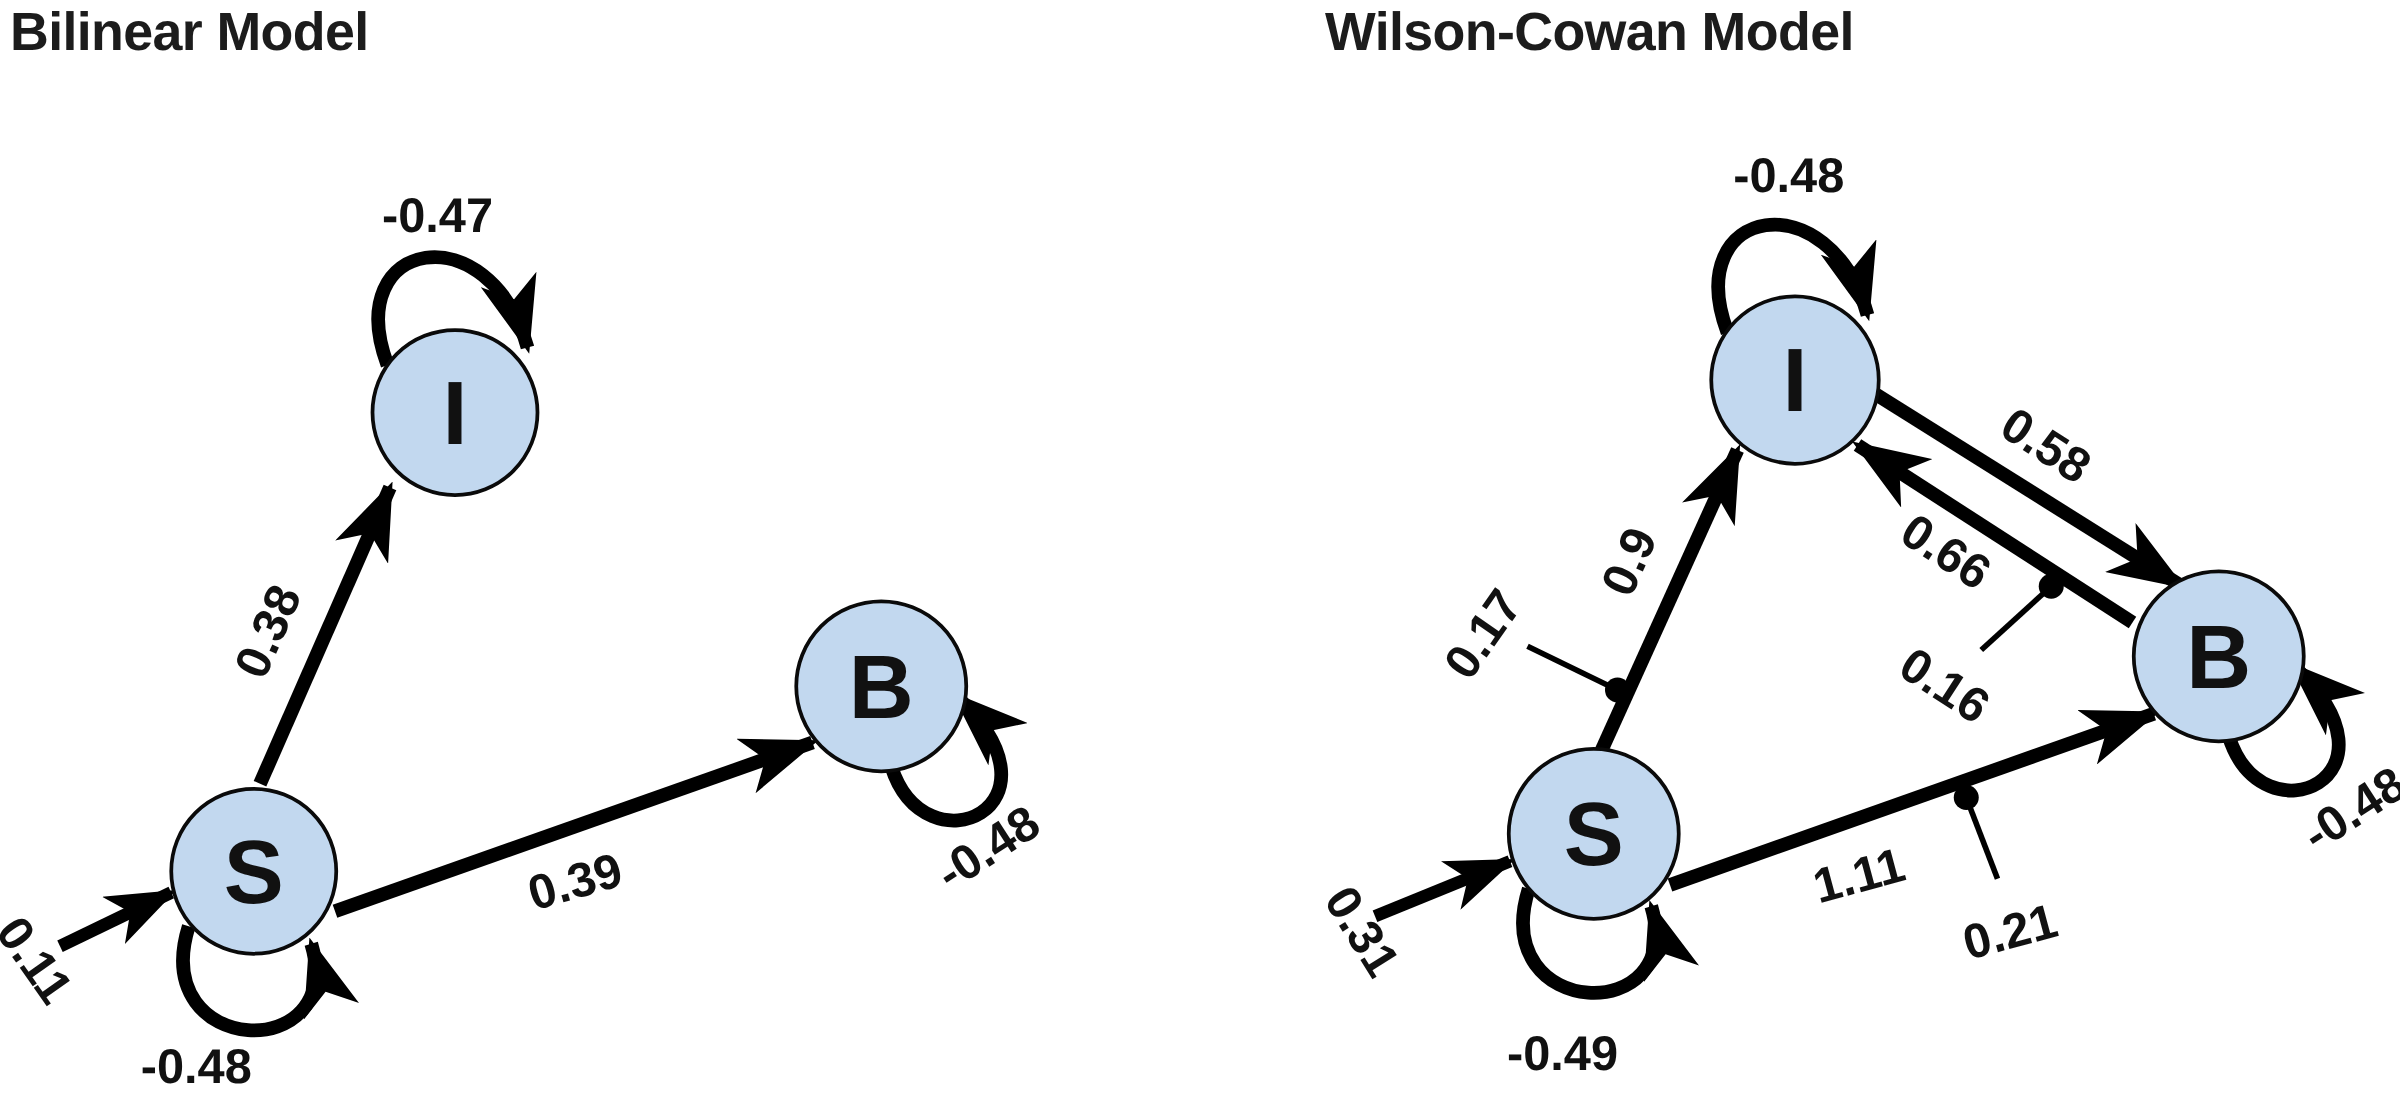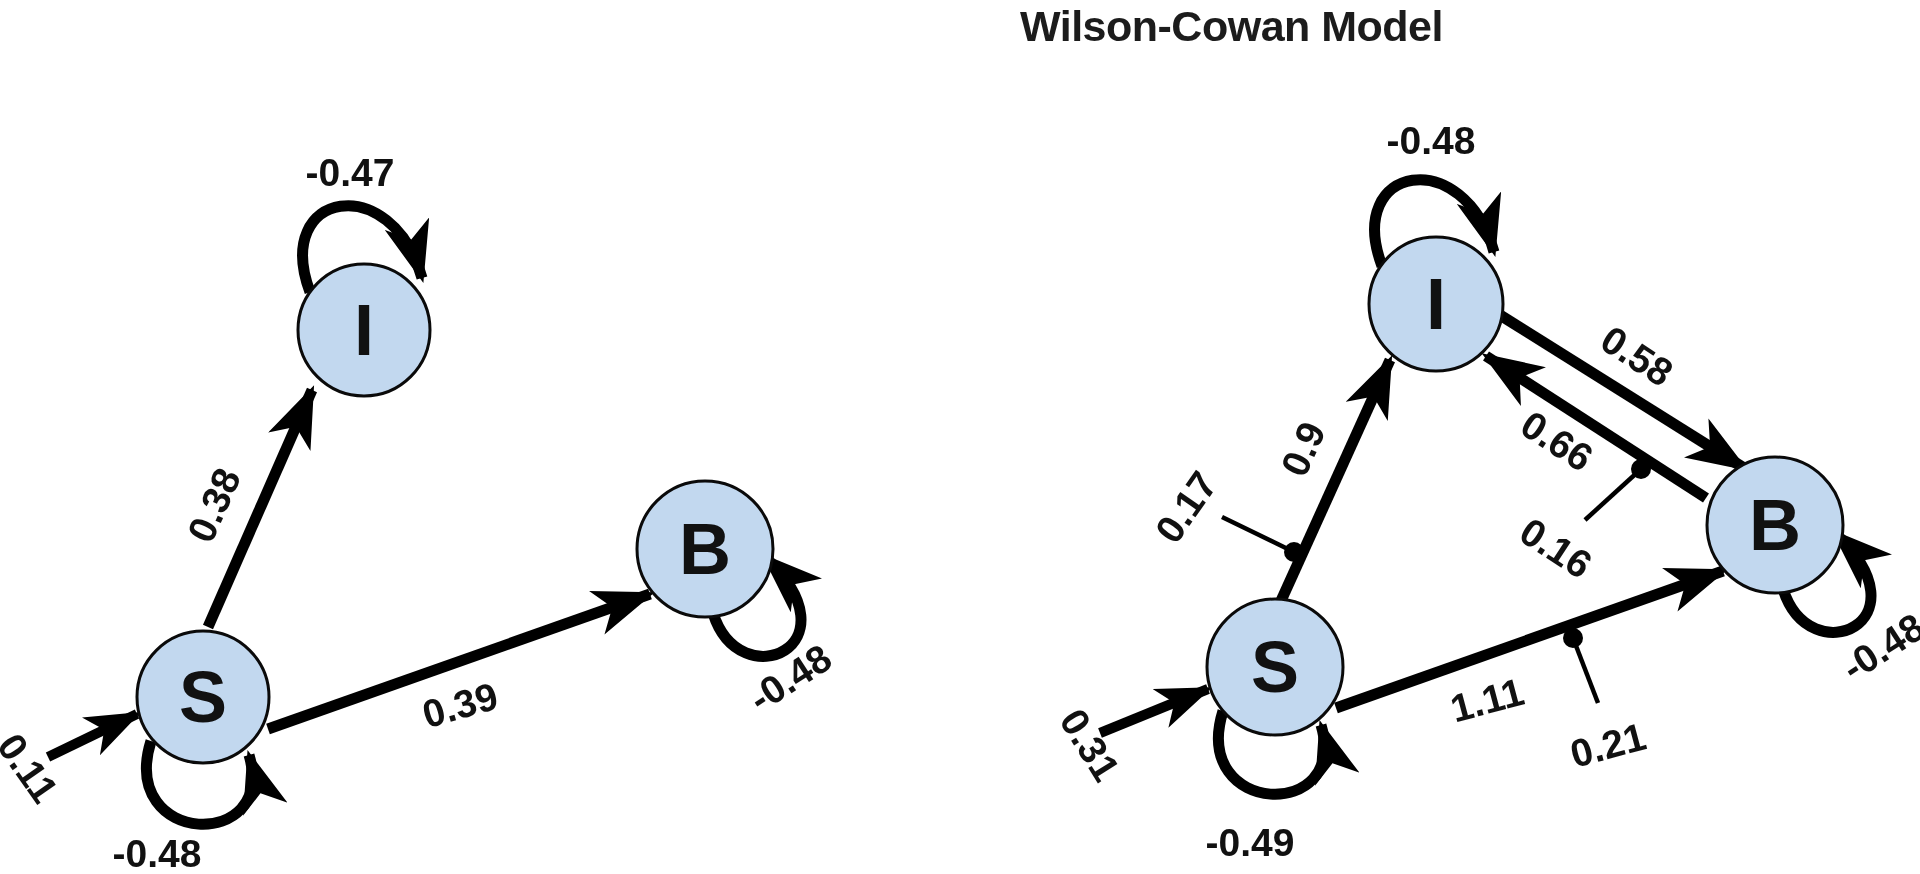--- a/index.html
+++ b/index.html
@@ -1,36 +1,37 @@
 <!DOCTYPE html>
 <html><head>
 <meta charset="utf-8">
 <style>
   html,body{margin:0;padding:0;background:#ffffff;}
   .canvas{position:relative;width:1920px;height:874px;background:#ffffff;overflow:hidden;
           font-family:"Liberation Sans",sans-serif;}
   .title{position:absolute;top:2px;font:700 43px "Liberation Sans",sans-serif;
          color:#1c1c1c;letter-spacing:-0.5px;white-space:nowrap;}
   .title.left{left:8px;}
-  .title.right{left:1020px;}
+  .title.right{left:1060px;}
   svg.diagram{position:absolute;left:0;top:0;}
   .edge{stroke:#000000;stroke-width:11;fill:none;stroke-linecap:butt;}
   .input-arrow{stroke:#000000;stroke-width:10;fill:none;}
   .loop{stroke:#000000;stroke-width:11;fill:none;}
   .mod-line{stroke:#000000;stroke-width:4.5;}
   .mod-dot{fill:#000000;}
   .node{fill:#c2d8ef;stroke:#0a0a0a;stroke-width:3;}
   .node-label{font:600 72px "Liberation Sans",sans-serif;fill:#111111;text-anchor:middle;}
   .num{font:700 39px "Liberation Sans",sans-serif;fill:#111111;text-anchor:middle;}
 </style>
 </head>
 <body>
 
 <div class="canvas">
 
+  <div class="title left">Bilinear Model</div>
   <div class="title right">Wilson-Cowan Model</div>
 
   <svg class="diagram" width="1920" height="874" viewBox="0 0 1920 874">
     <defs>
       <marker id="arrow" viewBox="0 0 12 9" refX="11" refY="4.5" markerWidth="5.6" markerHeight="4.2" orient="auto" markerUnits="strokeWidth">
         <path d="M0,0 L12,4.5 L0,9 L3.2,4.5 Z" fill="#000000"></path>
       </marker>
     </defs>
 
     <g>

